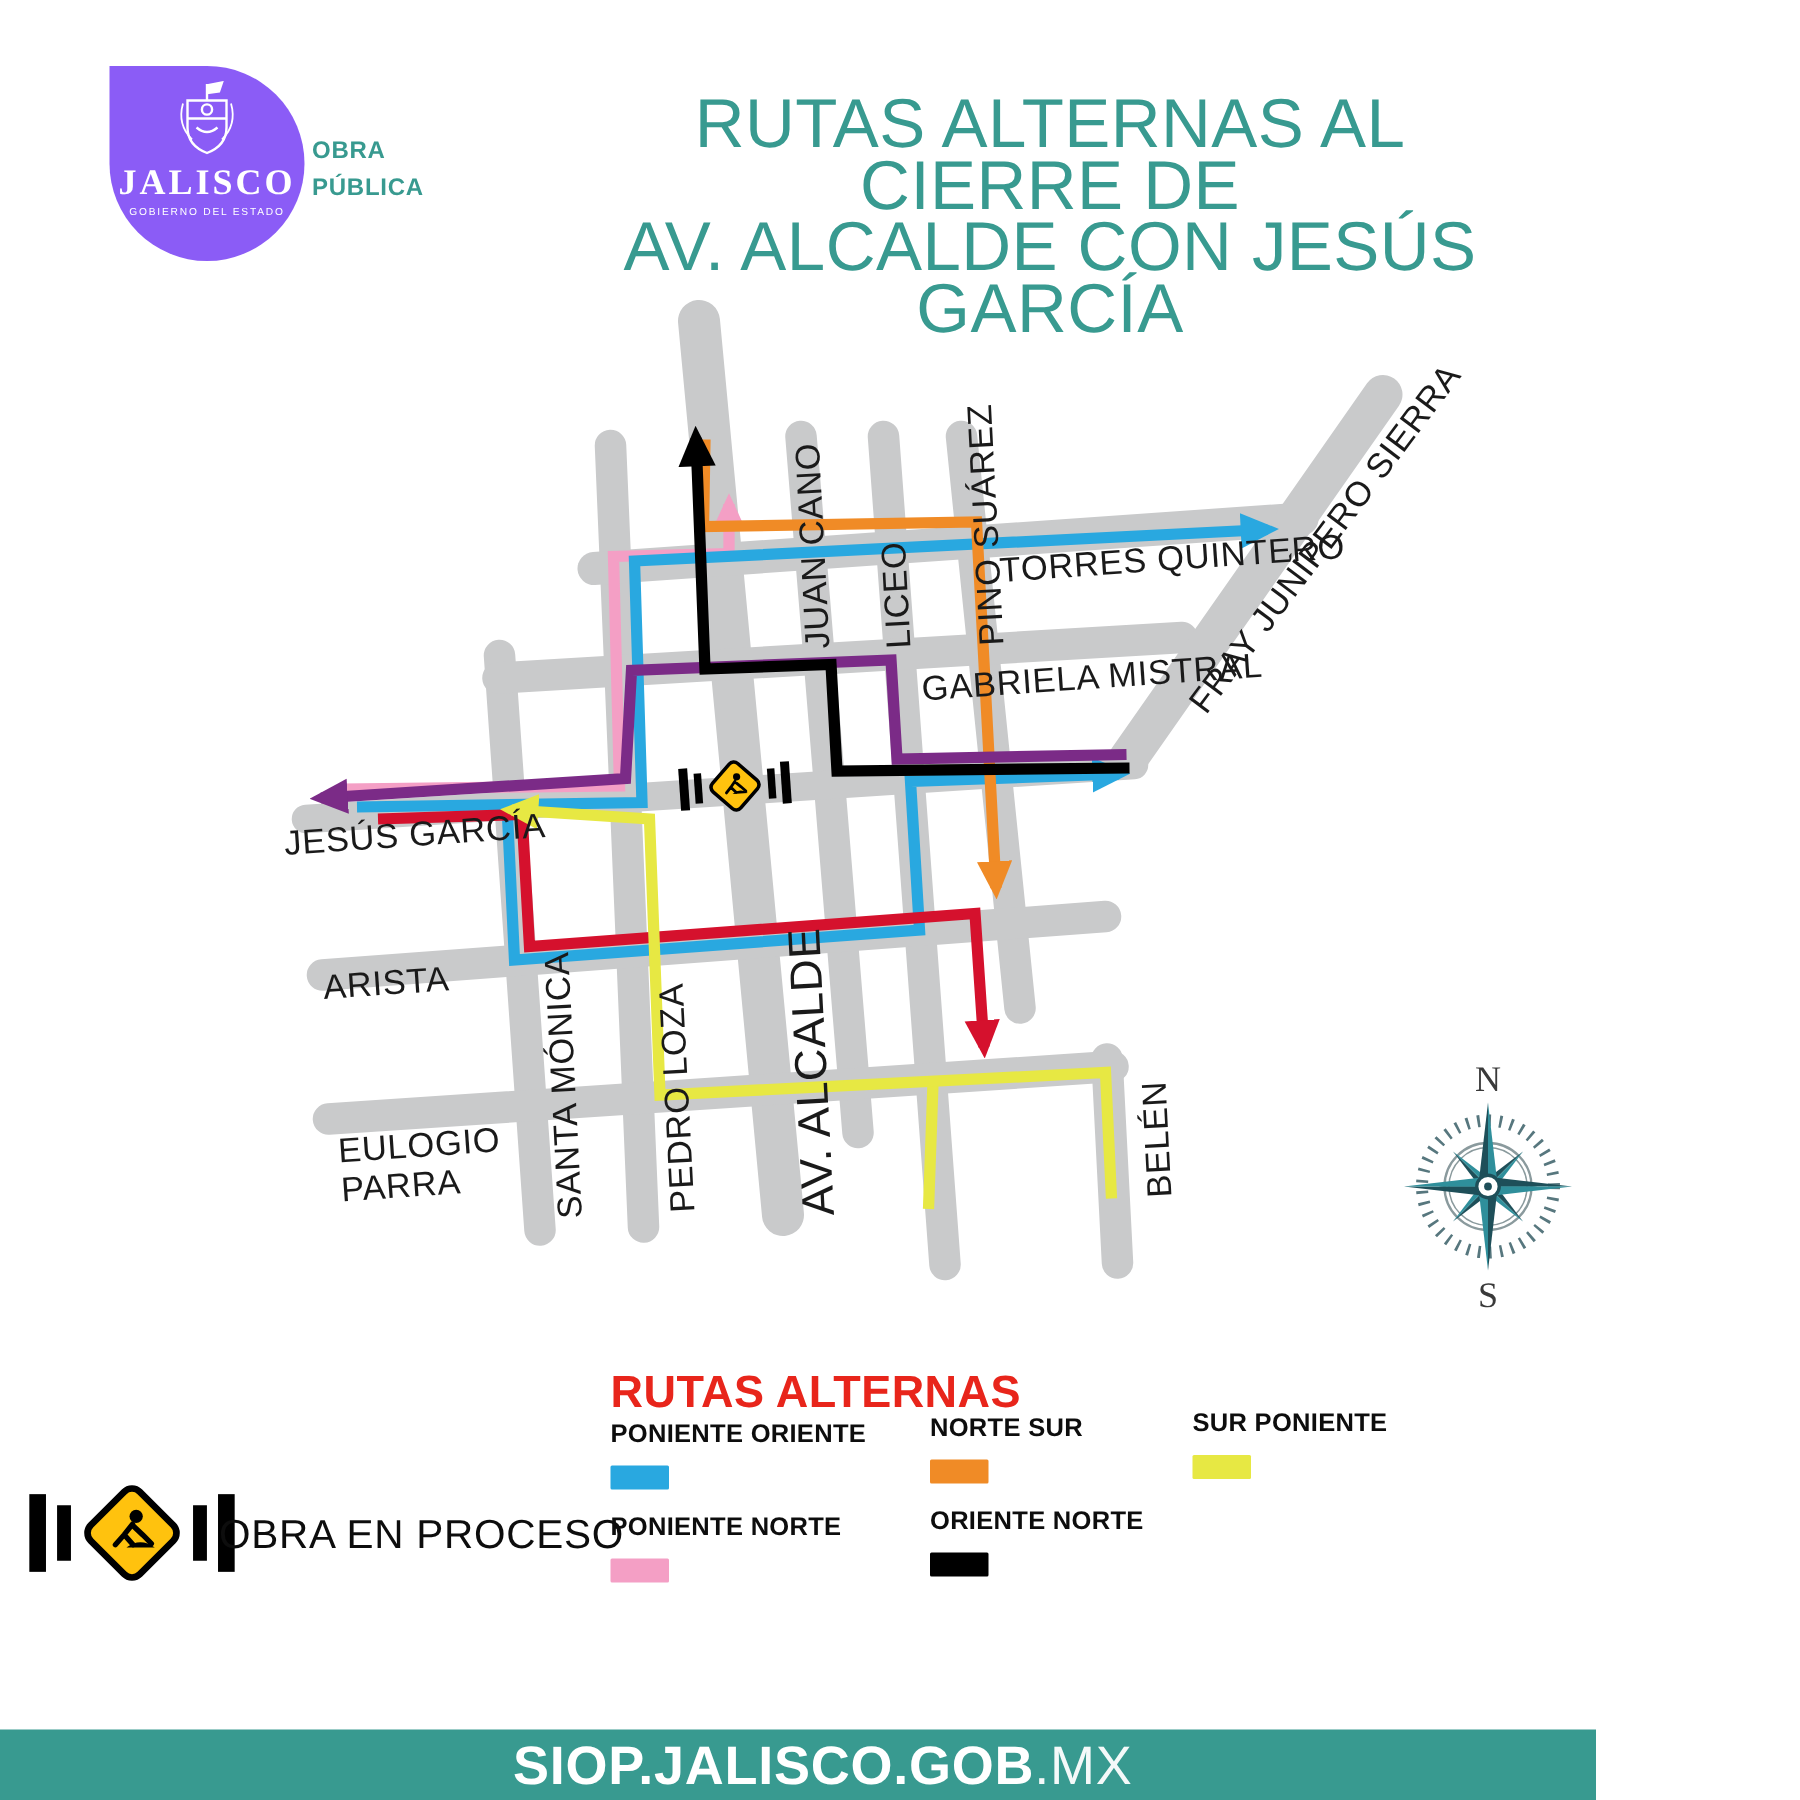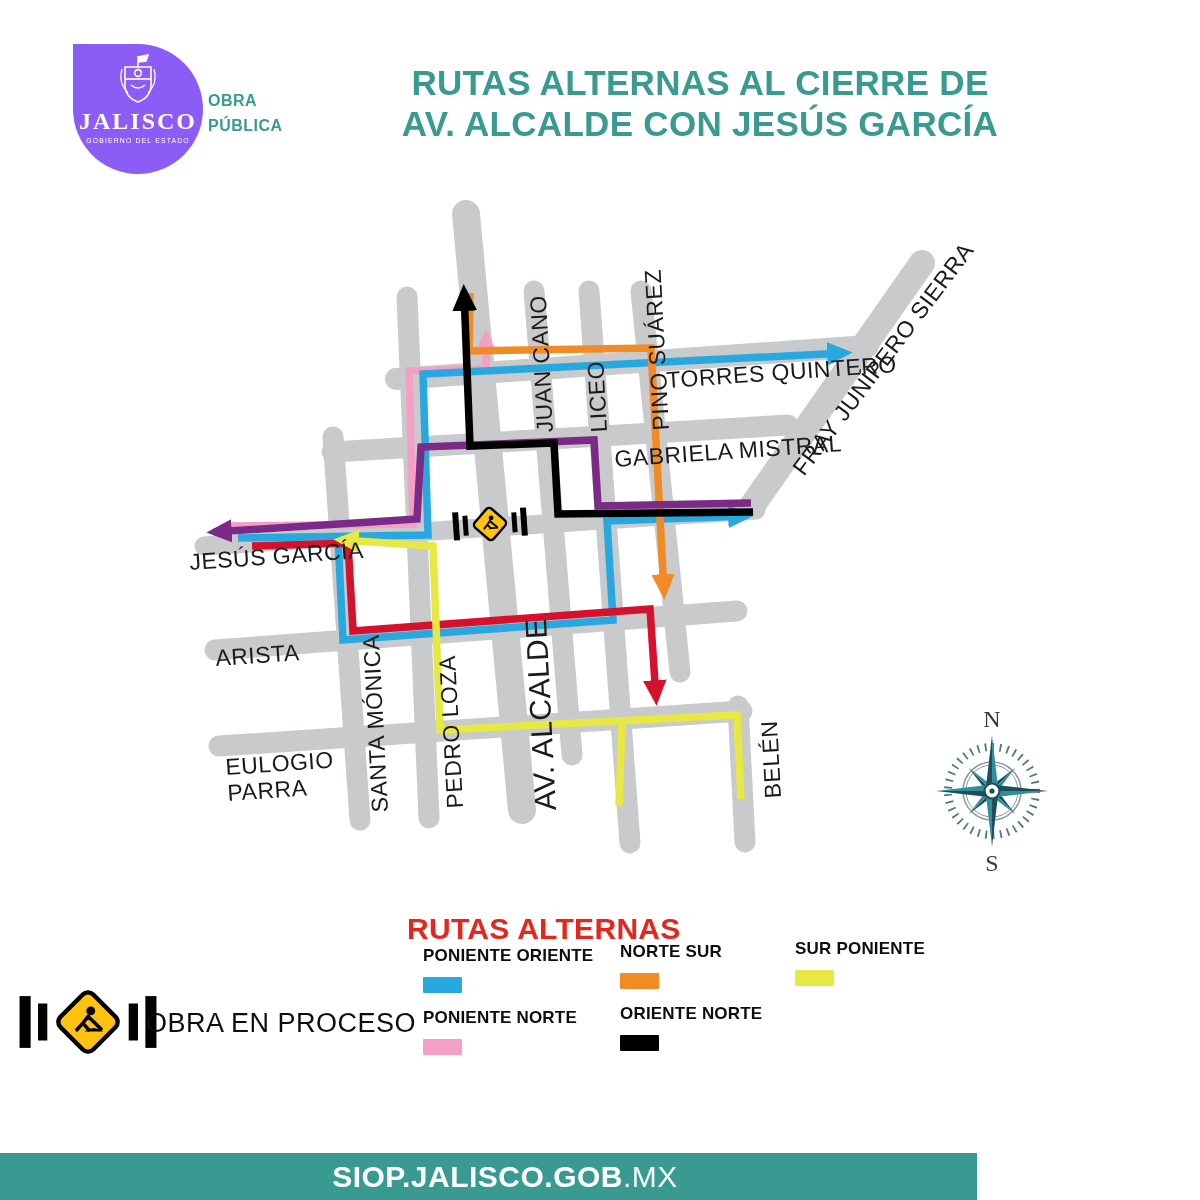--- a/index.html
+++ b/index.html
@@ -9,45 +9,45 @@
 
   
   #logo-blob { left:73px; top:44px; width:130px; height:130px;
                border-radius:0 65px 65px 65px; text-align:center; }
   #logo-blob .crest { margin-top:10px; }
   #logo-name { color:#fff; font-family:"Liberation Serif", serif; font-weight:bold;
                font-size:24px; letter-spacing:2px; margin-top:-2px; }
   #logo-motto { color:#fff; font-size:6.8px; letter-spacing:1.2px; margin-top:2px; }
   #dept { left:208px; top:88px; font-weight:bold; font-size:16px; line-height:25px;
           letter-spacing:0.5px; }
-  #title { left:370px; top:62px; width:660px; text-align:center; font-weight:bold;
-           font-size:35px; line-height:41px; letter-spacing:0.3px; }
+  #title { left:370px; top:62px; width:660px; text-align:center; font-weight:normal;
+           font-size:46px; line-height:41px; letter-spacing:0.3px; }
 
   
   #map { left:0; top:0; width:1200px; height:1200px; }
   .street { stroke:#C9CACB; fill:none; stroke-linecap:round; }
   .route  { fill:none; stroke-linejoin:miter; }
   .slabel { fill:#1a1a1a; font-size:23px; letter-spacing:0.5px; }
   .slabel.big { font-size:30px; }
 
   
   .legend-title { left:407px; top:912px; font-weight:bold; font-size:30px;
                   letter-spacing:0.3px; }
   .lcol { position:absolute; }
   .litem { margin-bottom:15px; }
   .litem .llab { font-weight:bold; font-size:17px; color:#0d0d0d; letter-spacing:0.2px; }
   .litem .lsw { width:39px; height:16px; margin-top:11px; border-radius:1px; }
-  #col1 { left:407px; top:946px;margin-left:16px; }
+  #col1 { left:407px; top:946px; }
   #col2 { left:620px; top:942px; }
   #col3 { left:795px; top:939px;text-align:center; }
   #obra-label { left:146px; top:1008px; font-size:27px; color:#0d0d0d; letter-spacing:0.5px; }
 
   
-  #footer { left:0; top:1153px; width:977px; height:47px; text-align:center;
-            color:#fff; font-size:30px; line-height:47px; letter-spacing:0.5px;padding-left:33px; }
+  #footer { left:0; top:1153px; width:1064px; height:47px; text-align:center;
+            color:#fff; font-size:36px; line-height:47px; letter-spacing:0.5px;padding-left:33px; }
   #footer .b { font-weight:bold; }
   #footer .t { font-weight:normal; opacity:0.95; }
 </style>
 </head>
 <body>
 
 <svg id="map" class="abs" viewBox="0 0 1200 1200">
   <defs>
     <marker id="m-blue" viewBox="0 0 10 10" refX="7" refY="5" markerWidth="3.4" markerHeight="3.4" orient="auto">
       <path d="M0,0.4 L10,5 L0,9.6 z" style="fill: rgb(41, 168, 224);"></path>

